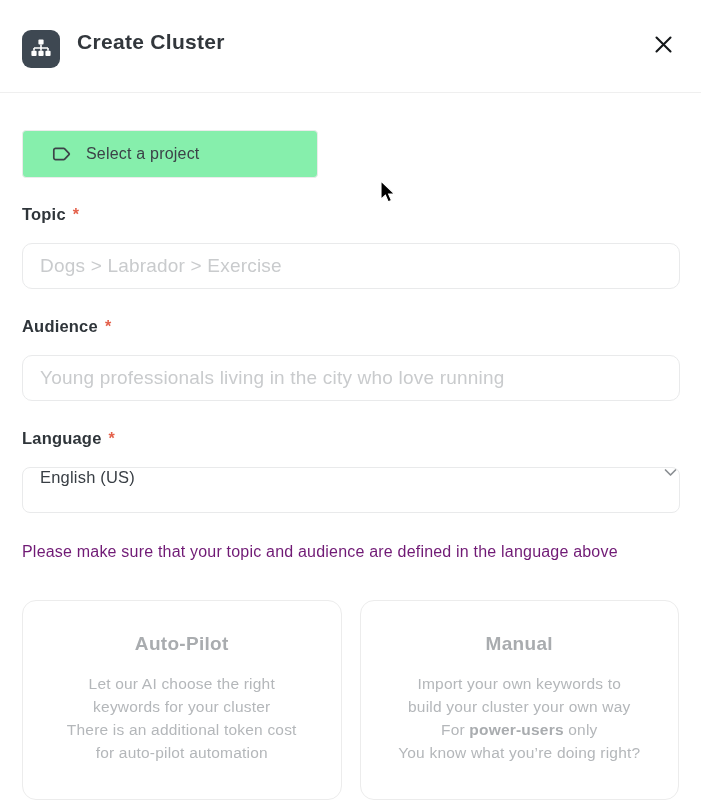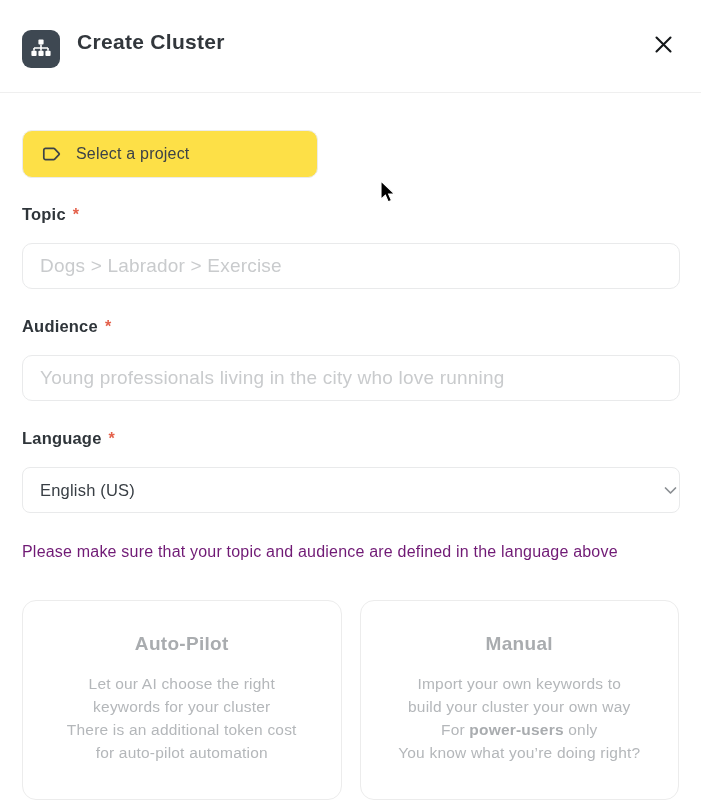--- a/index.html
+++ b/index.html
@@ -39,24 +39,24 @@
     cursor: pointer; background: none; border: none;
   }
 
   .content { padding: 0 22px; }
 
   
   .project-button {
     margin-top: 37px;
     width: 296px; height: 48px;
     border: 1px solid #ebebeb;
-    border-radius: 10px;
-    background: #fde047;
+    border-radius: 4px;
+    background: #86efac;
     display: flex; align-items: center;
-    padding: 0 18px;
+    padding: 0 28px;
     cursor: pointer;
   }
   .project-button .label {
     margin-left: 14px;
     font-size: 16px; font-weight: 500; color: #3c4248; letter-spacing: 0.2px;
   }
 
   
   .field-label {
     display: flex; align-items: baseline;
@@ -83,21 +83,21 @@
     display: block;
   }
   .text-input::placeholder { color: #c9cbcd; opacity: 1; }
 
   .select-box {
     margin-top: 19px;
     width: 658px; height: 46px;
     border: 1px solid #e9eaeb;
     border-radius: 8px;
     padding: 0 2px 0 17px;
-    display: flex; align-items: center; justify-content: space-between;
+    display: flex; align-items: flex-start; justify-content: space-between;
     cursor: pointer;
     background: #fff;
   }
   .select-box .value { font-size: 16.5px; color: #383e44; letter-spacing: 0.2px; }
 
   .helper-text {
     margin-top: 30px;
     font-size: 16px; color: #701a75; letter-spacing: 0.2px;
   }
 

